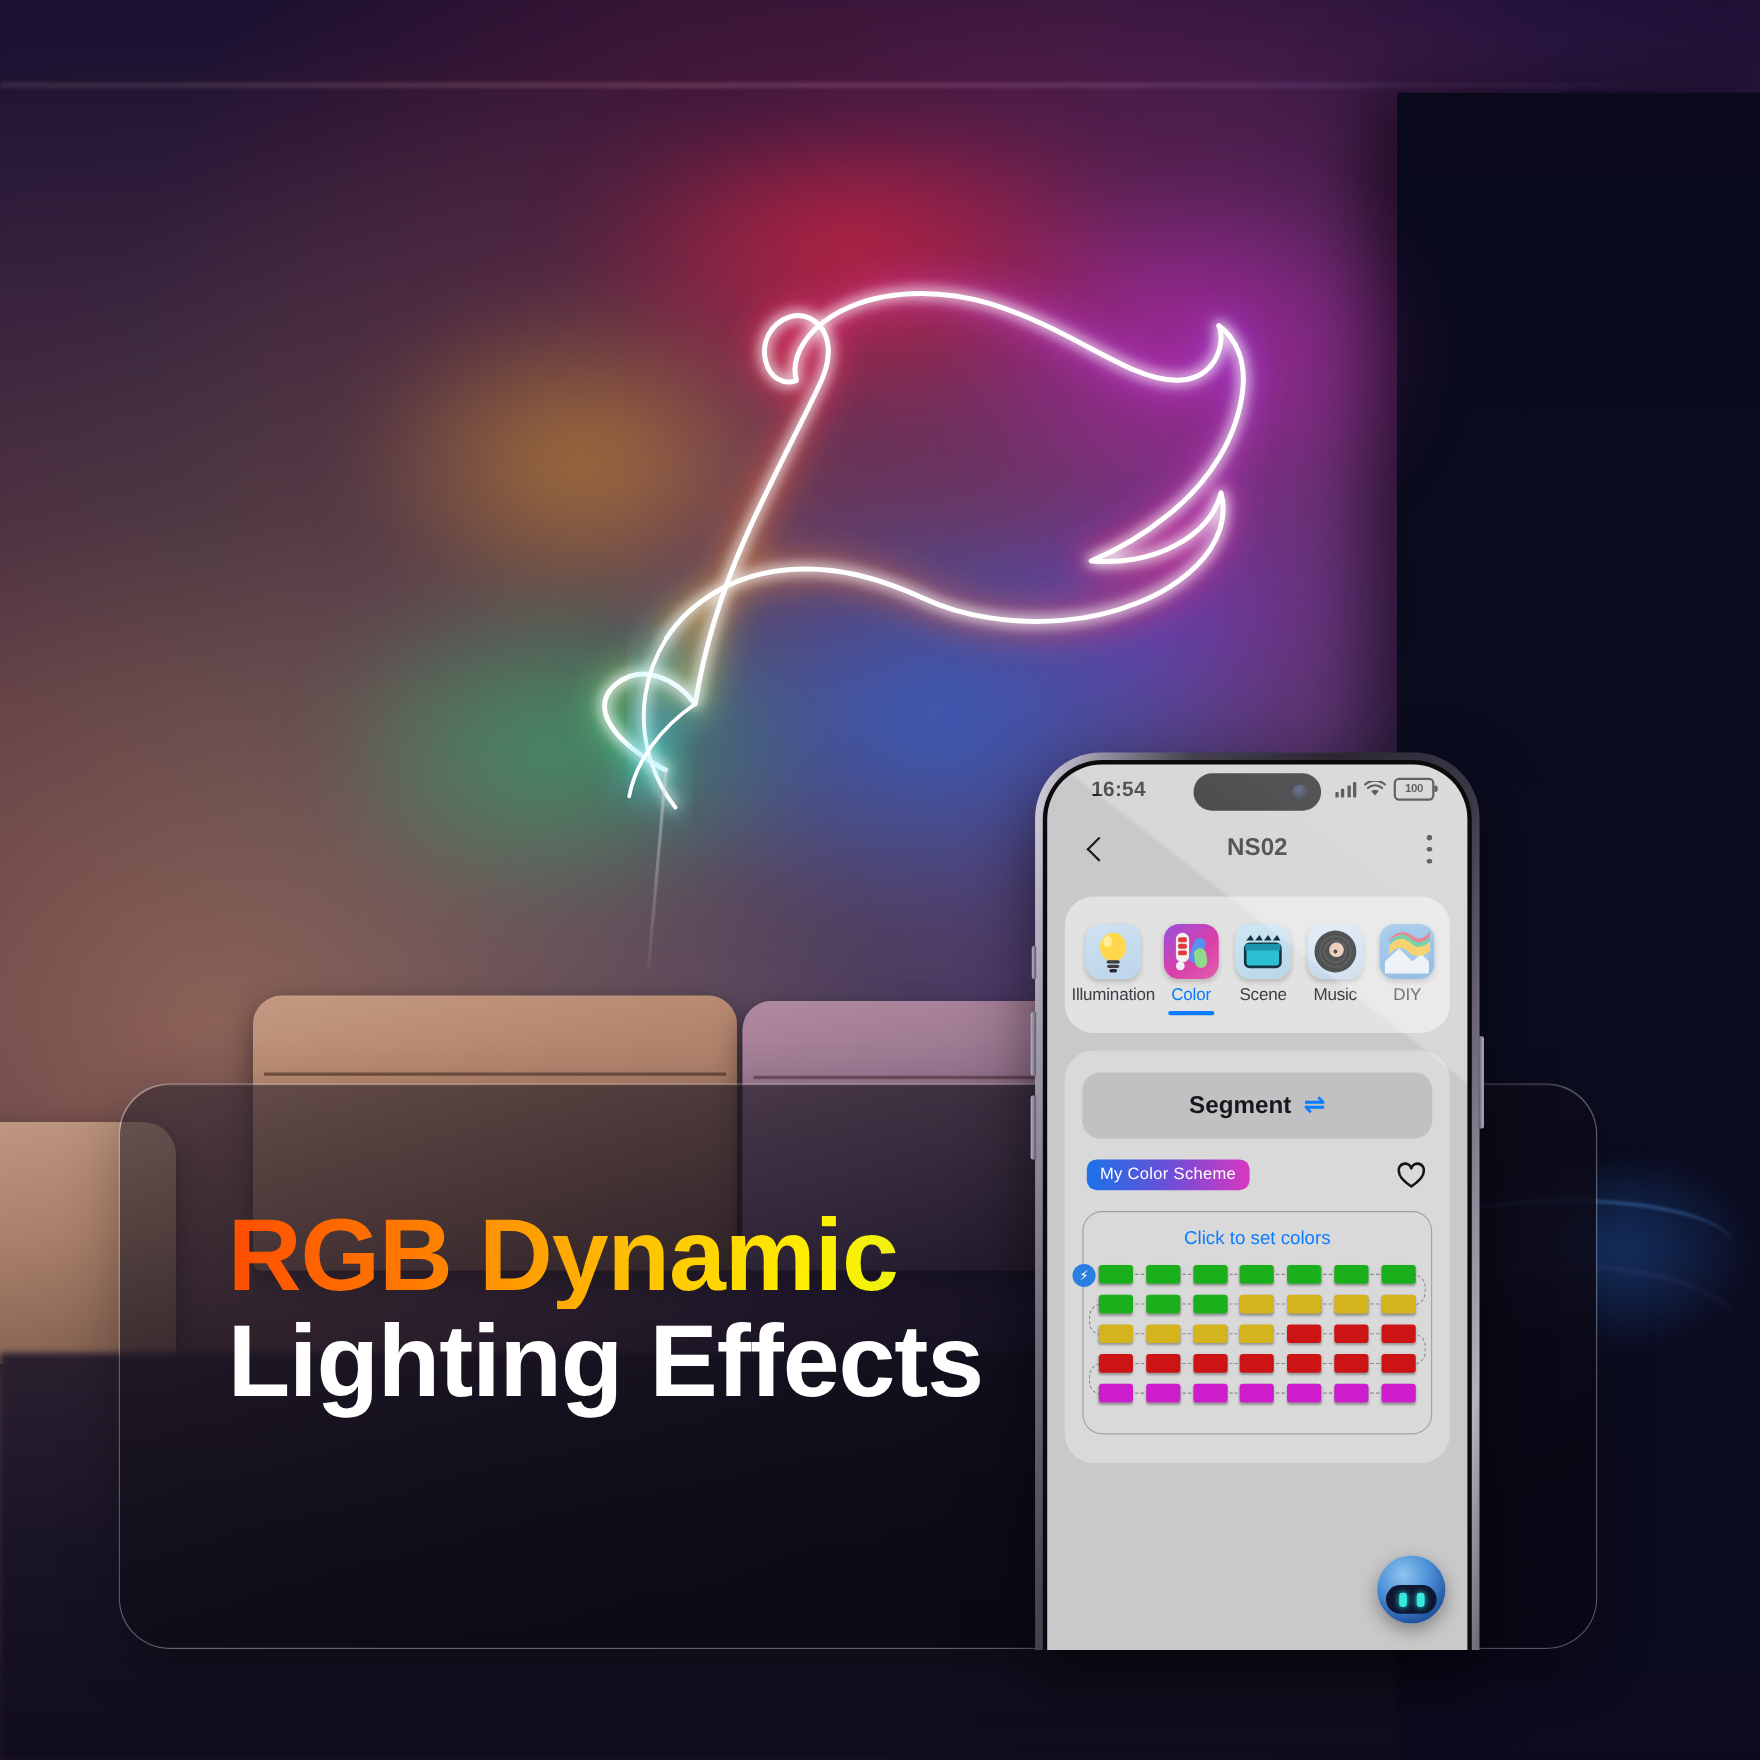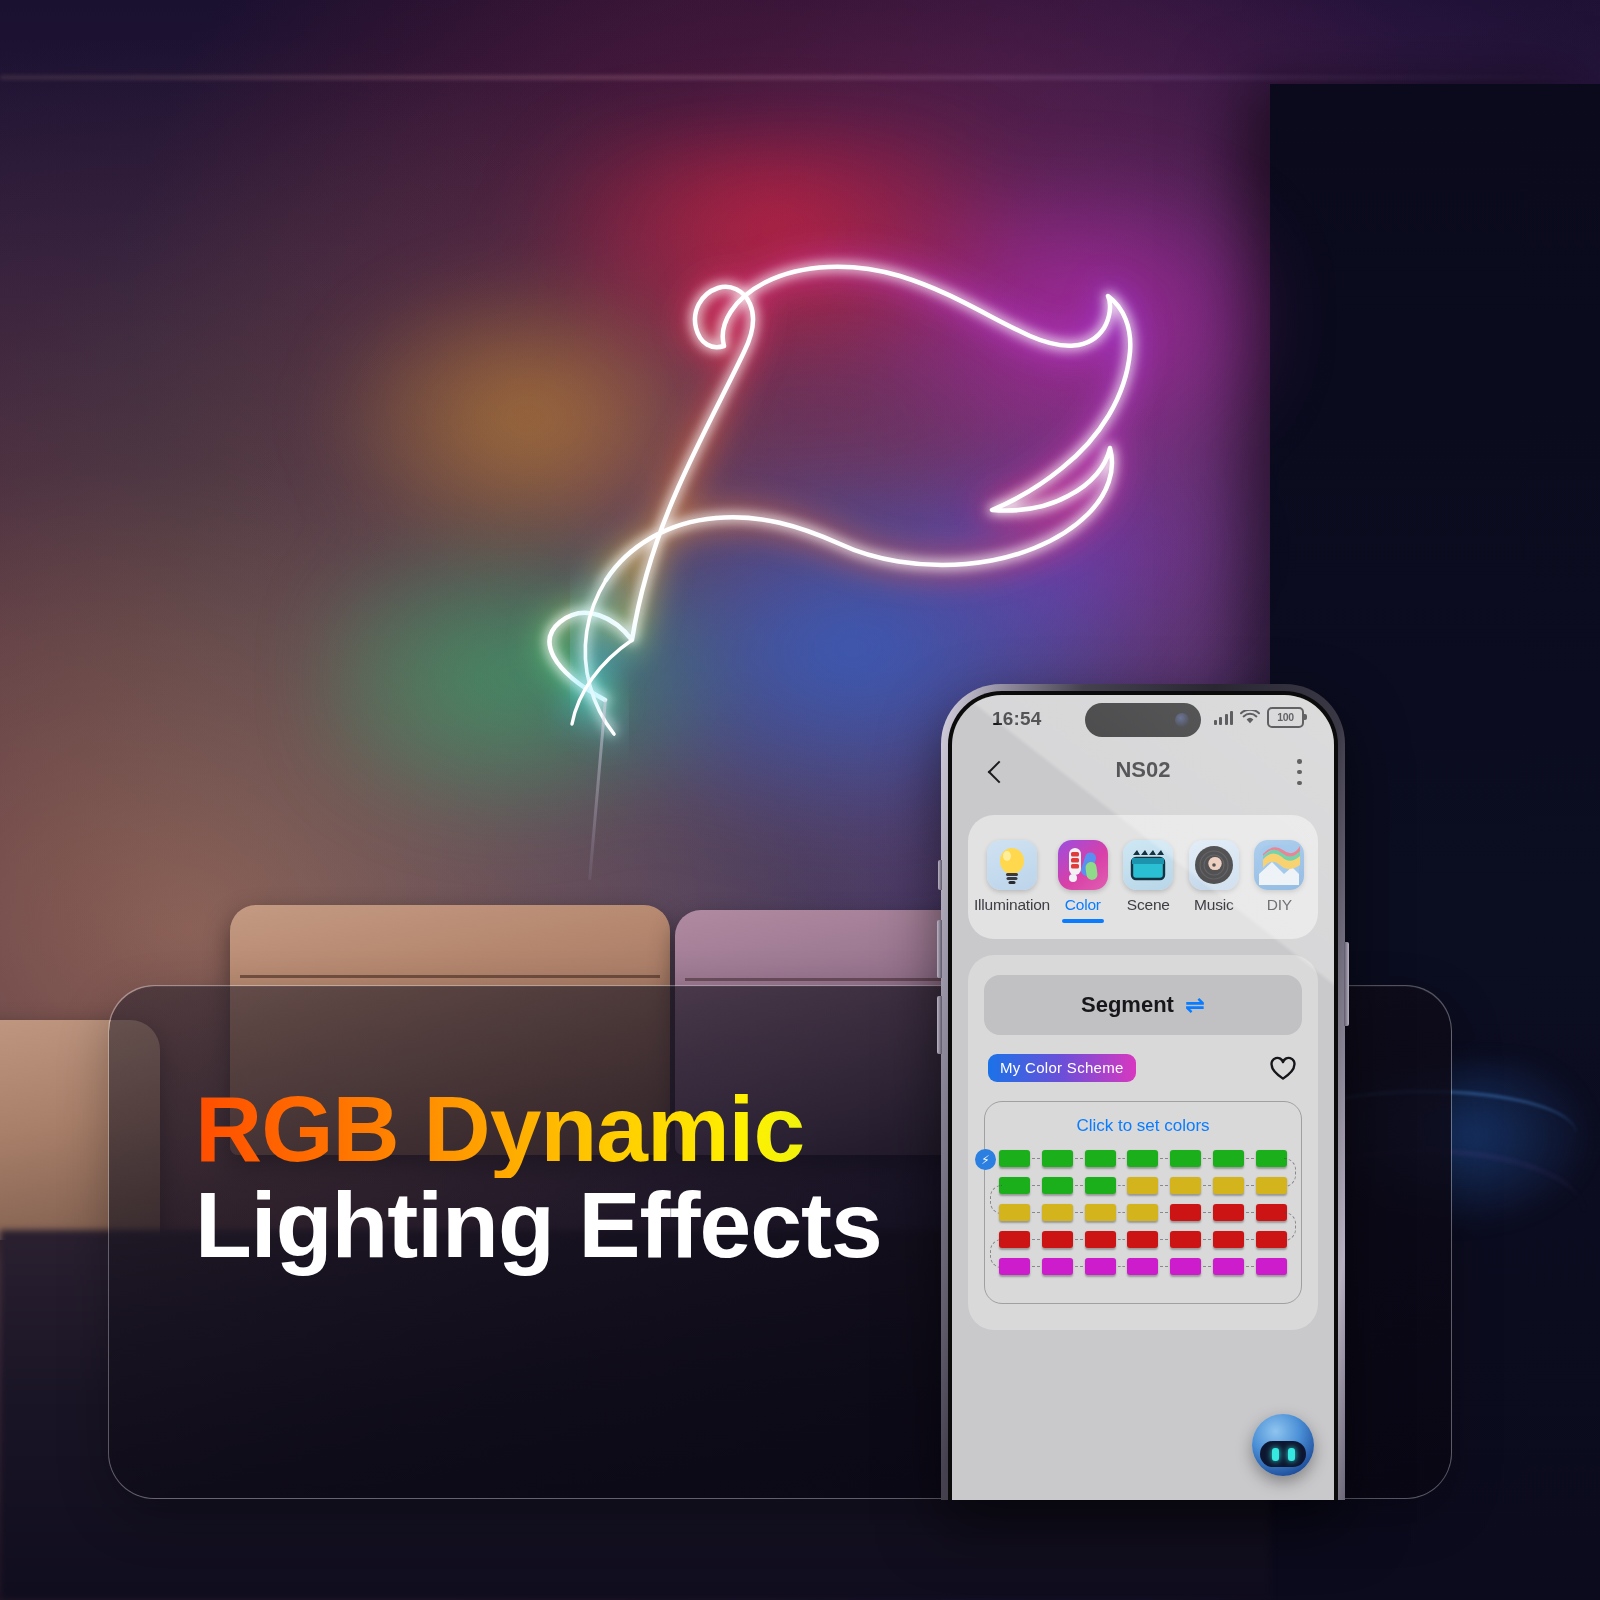--- a/index.html
+++ b/index.html
@@ -94,21 +94,21 @@
     border:1.6px solid rgba(255,255,255,.30);
     box-shadow:inset 0 1px 0 rgba(255,255,255,.22), 0 18px 50px rgba(0,0,0,.28);
     overflow:hidden;
   }
   .glass-dark{
     position:absolute;inset:0;border-radius:46px;
     background:linear-gradient(160deg,rgba(26,18,30,.52) 0%,rgba(12,9,22,.80) 55%,rgba(9,7,20,.93) 100%);
   }
   .card-inner{position:absolute;left:86px;top:96px;right:40px;}
   h1.title{
-    margin:0;font-weight:700;font-size:93px;line-height:1.03;letter-spacing:-1px;color:#fff;
+    margin:12px;font-weight:700;font-size:93px;line-height:1.03;letter-spacing:-1px;color:#fff;
   }
   .grad-line{
     display:block;
     background:linear-gradient(90deg,#ff4d00 0%,#ff7a00 14%,#ffc400 32%,#fff000 45%,#d8f520 58%,#6ff02a 74%,#00e85a 92%,#00e878 100%);
     -webkit-background-clip:text;background-clip:text;color:transparent;-webkit-text-fill-color:transparent;
   }
   .white-line{display:block;color:#fff;}
   p.subtitle{
     margin:40px 0 0 0;color:#f2f0f5;font-size:37px;line-height:1.34;font-weight:400;max-width:740px;
   }

